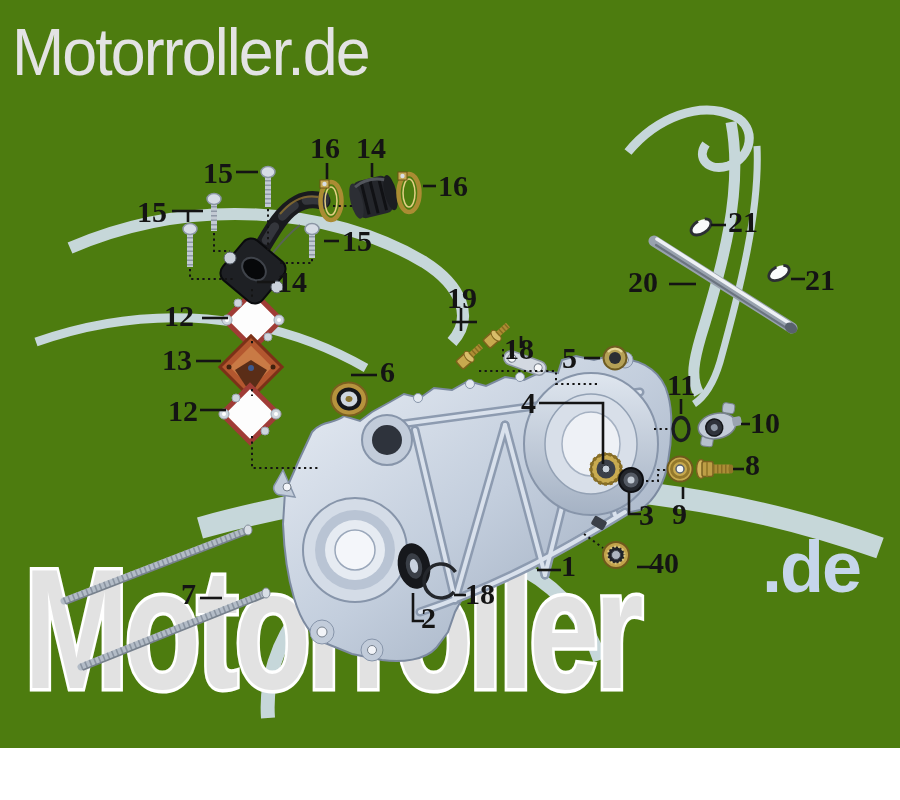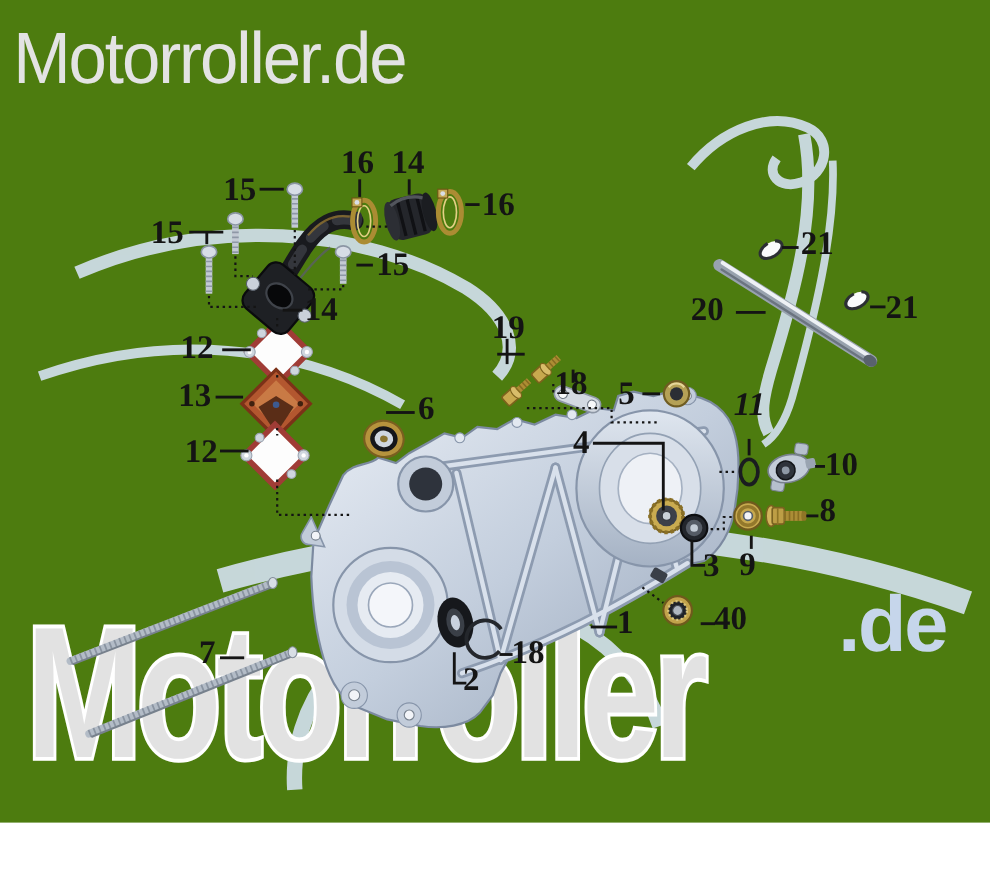--- a/index.html
+++ b/index.html
@@ -347,21 +347,21 @@
       <div class="callout" style="left: 162px; top: 345px;">13</div>
       <div class="callout" style="left: 168px; top: 396px;">12</div>
       <div class="callout" style="left: 380px; top: 357px;">6</div>
       <div class="callout" style="left: 447px; top: 283px;">19</div>
       <div class="callout" style="left: 504px; top: 304px; margin-top: 30px;">18</div>
       <div class="callout" style="left: 562px; top: 343px;">5</div>
       <div class="callout" style="left: 521px; top: 388px;">4</div>
       <div class="callout" style="left: 628px; top: 267px;">20</div>
       <div class="callout" style="left: 728px; top: 207px;">21</div>
       <div class="callout" style="left: 805px; top: 265px;">21</div>
-      <div class="callout" style="left: 667px; top: 353px; font-style: italic;">11</div>
+      <div class="callout" style="left: 667px; top: 370px;">11</div>
       <div class="callout" style="left: 750px; top: 408px;">10</div>
       <div class="callout" style="left: 745px; top: 450px;">8</div>
       <div class="callout" style="left: 672px; top: 499px;">9</div>
       <div class="callout" style="left: 639px; top: 500px;">3</div>
       <div class="callout" style="left: 561px; top: 551px;">1</div>
       <div class="callout" style="left: 649px; top: 548px;">40</div>
       <div class="callout" style="left: 465px; top: 579px;">18</div>
       <div class="callout" style="left: 421px; top: 603px;">2</div>
       <div class="callout" style="left: 181px; top: 579px;">7</div>
     </div>

